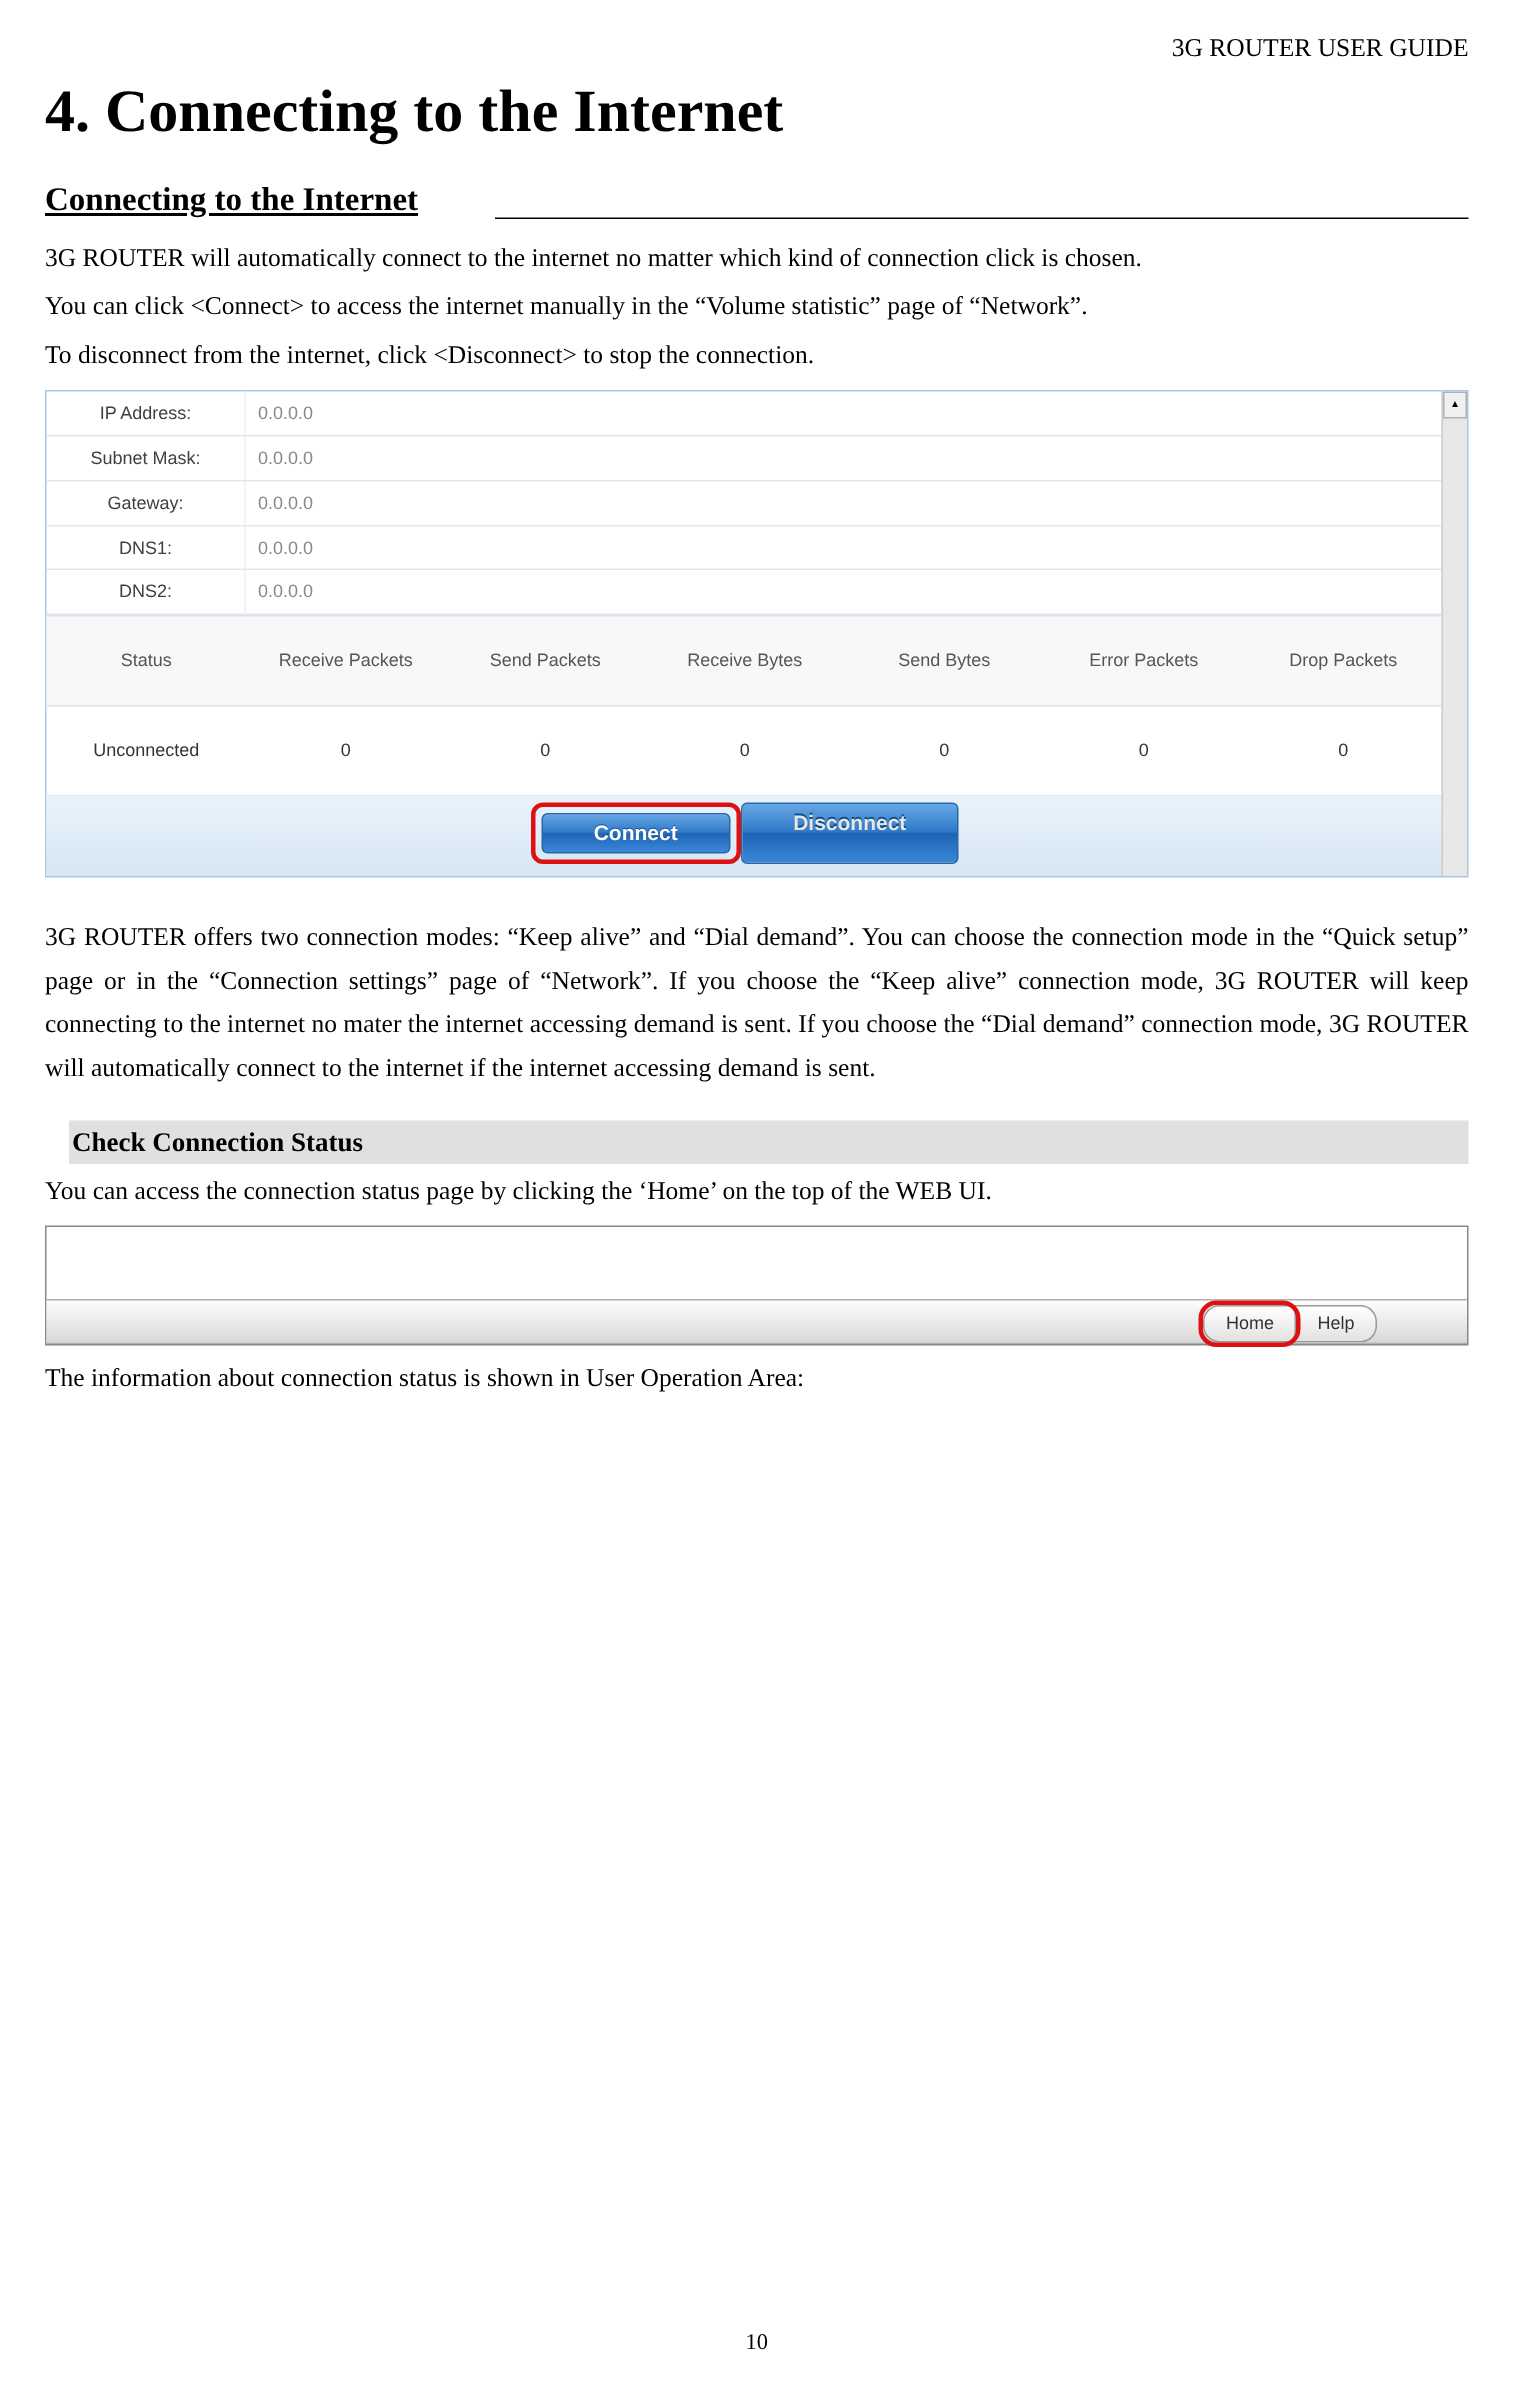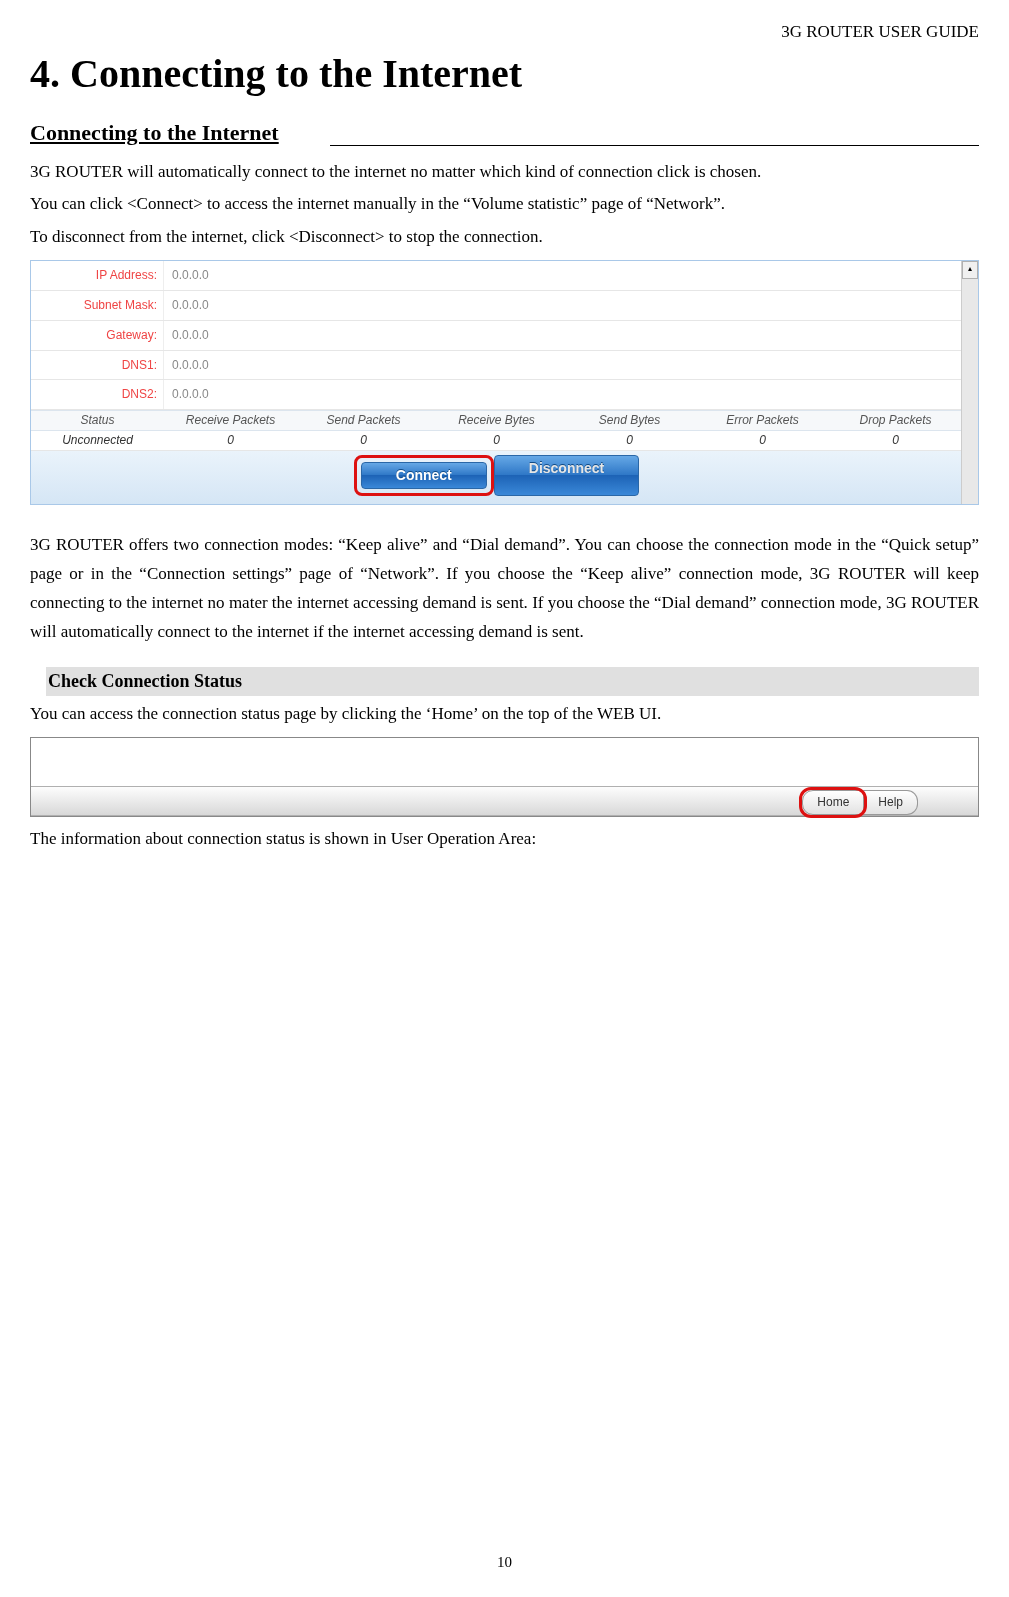--- a/index.html
+++ b/index.html
@@ -105,43 +105,42 @@
     margin-right: 4px;
     border-radius: 2px;
   }
   .kv-row {
     display: flex;
     border-bottom: 1px solid #e6e6e6;
     color: #555;
   }
   .kv-label {
     width: 120px;
-    text-align: right;
+    text-align: center;
     padding: 6px 6px;
-    color: #ef4444;
+    color: #404040;
   }
   .kv-value {
     flex: 1;
     padding: 6px 8px;
     color: #888;
     border-left: 1px solid #eee;
   }
   .stats-head {
     display: flex;
     background: #f6f8fa;
     border-top: 1px solid #dce5ee;
     border-bottom: 1px solid #dce5ee;
     color: #555;
   }
   .stats-head > div, .stats-row > div {
     flex: 1;
-    padding: 1px 4px;
+    padding: 21px 4px;
     text-align: center;
     font-size: 12px;
-    font-style: italic;
   }
   .stats-row {
     display: flex;
     color: #333;
     font-size: 13px;
     border-bottom: 1px solid #e6e6e6;
   }
   .panel-footer {
     background: linear-gradient(#eaf3fb, #d5e6f5);
     padding: 4px 0 8px 0;

